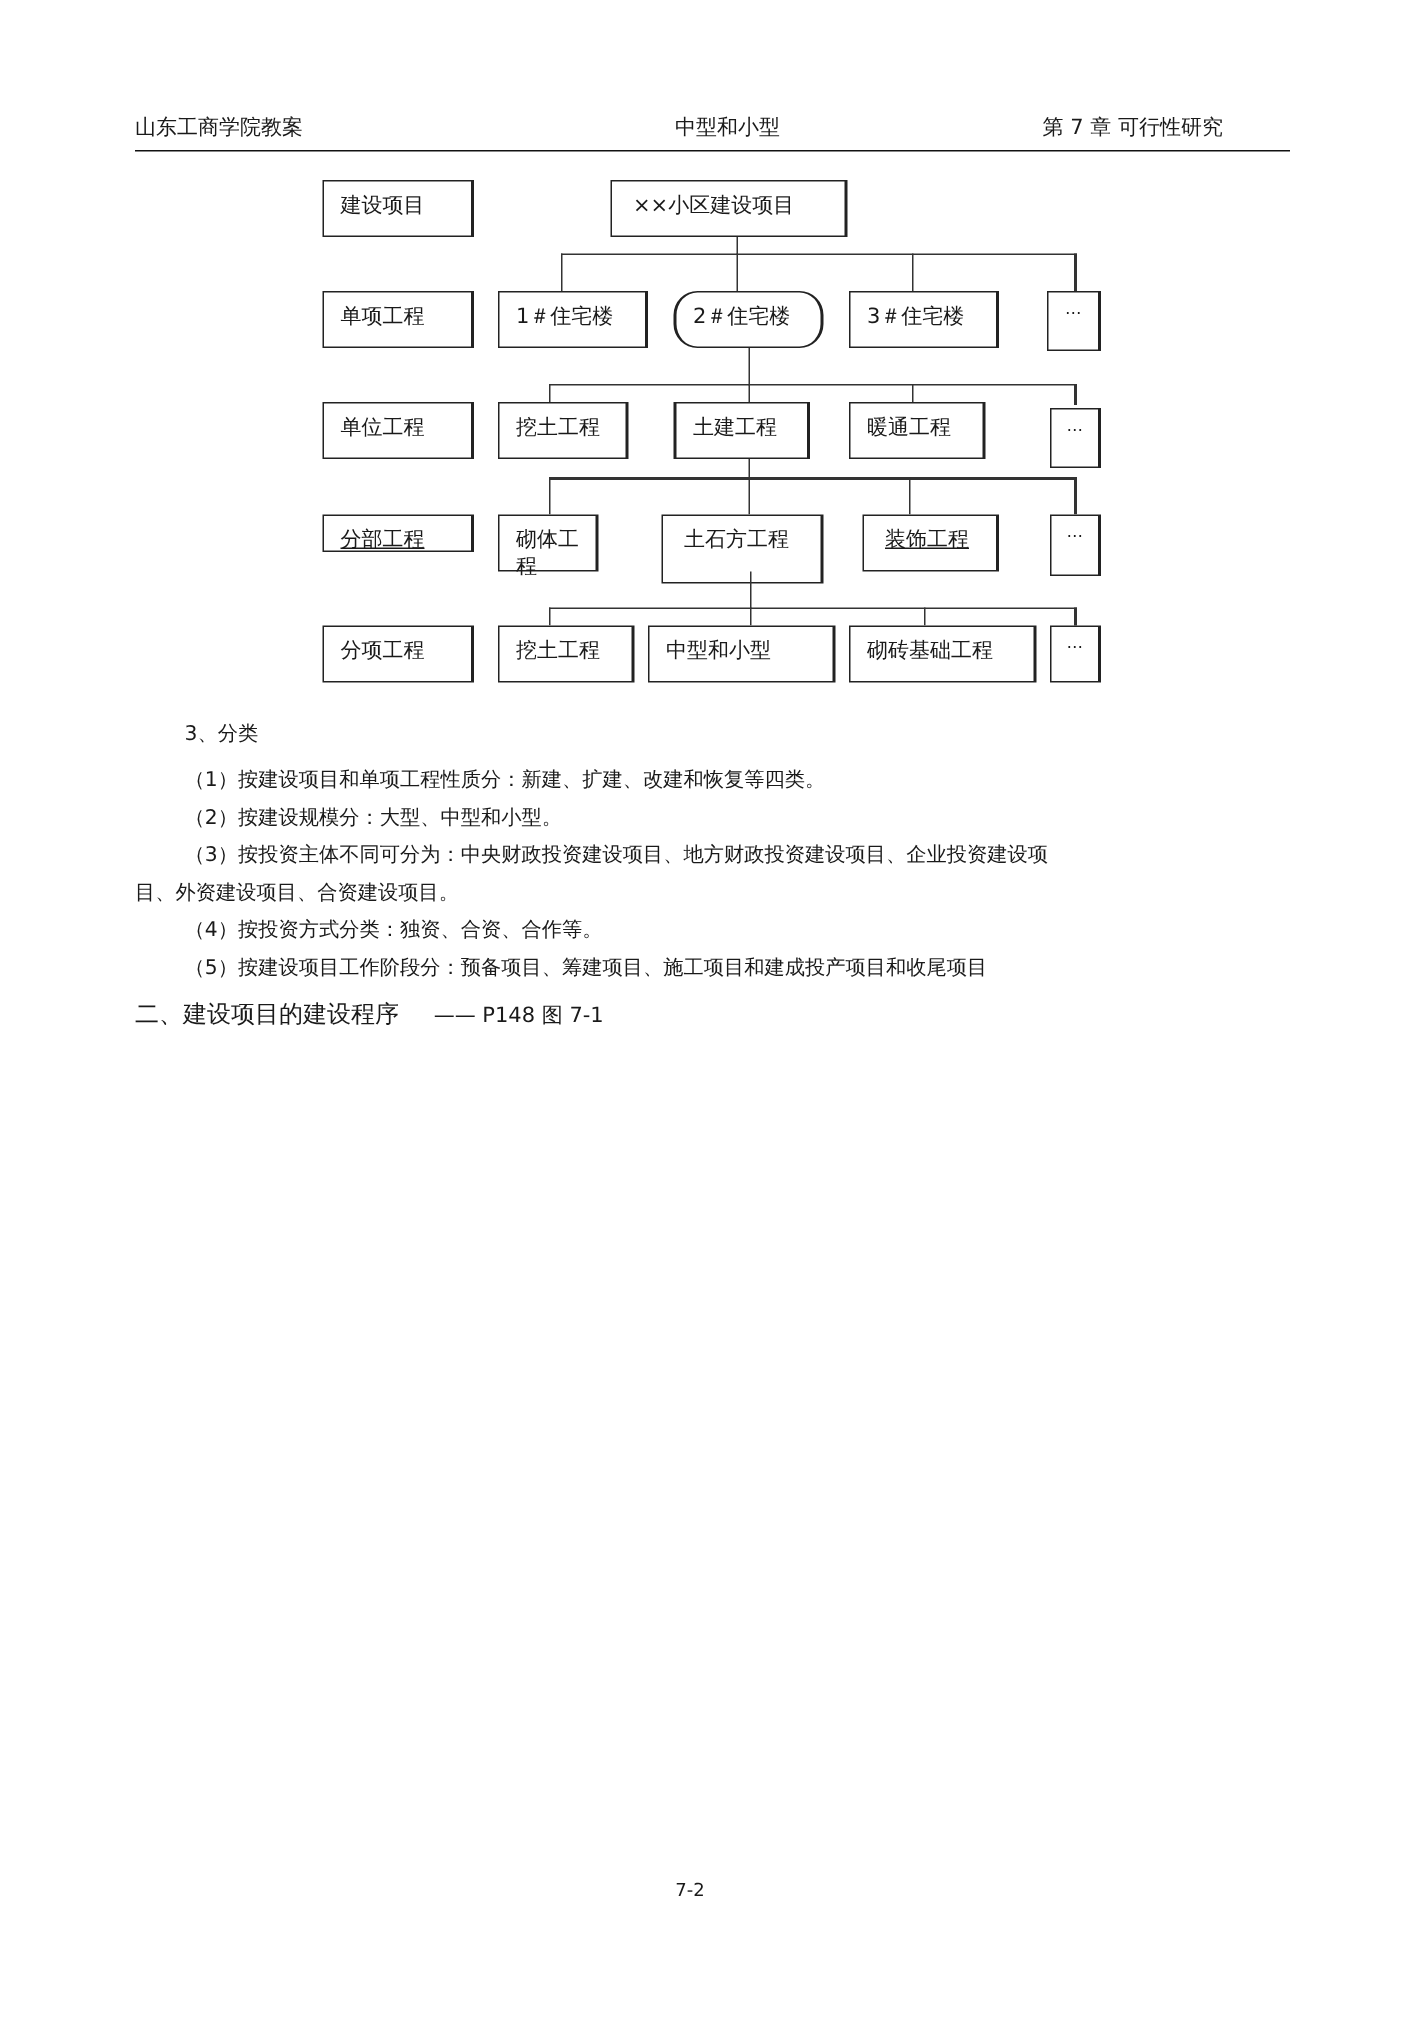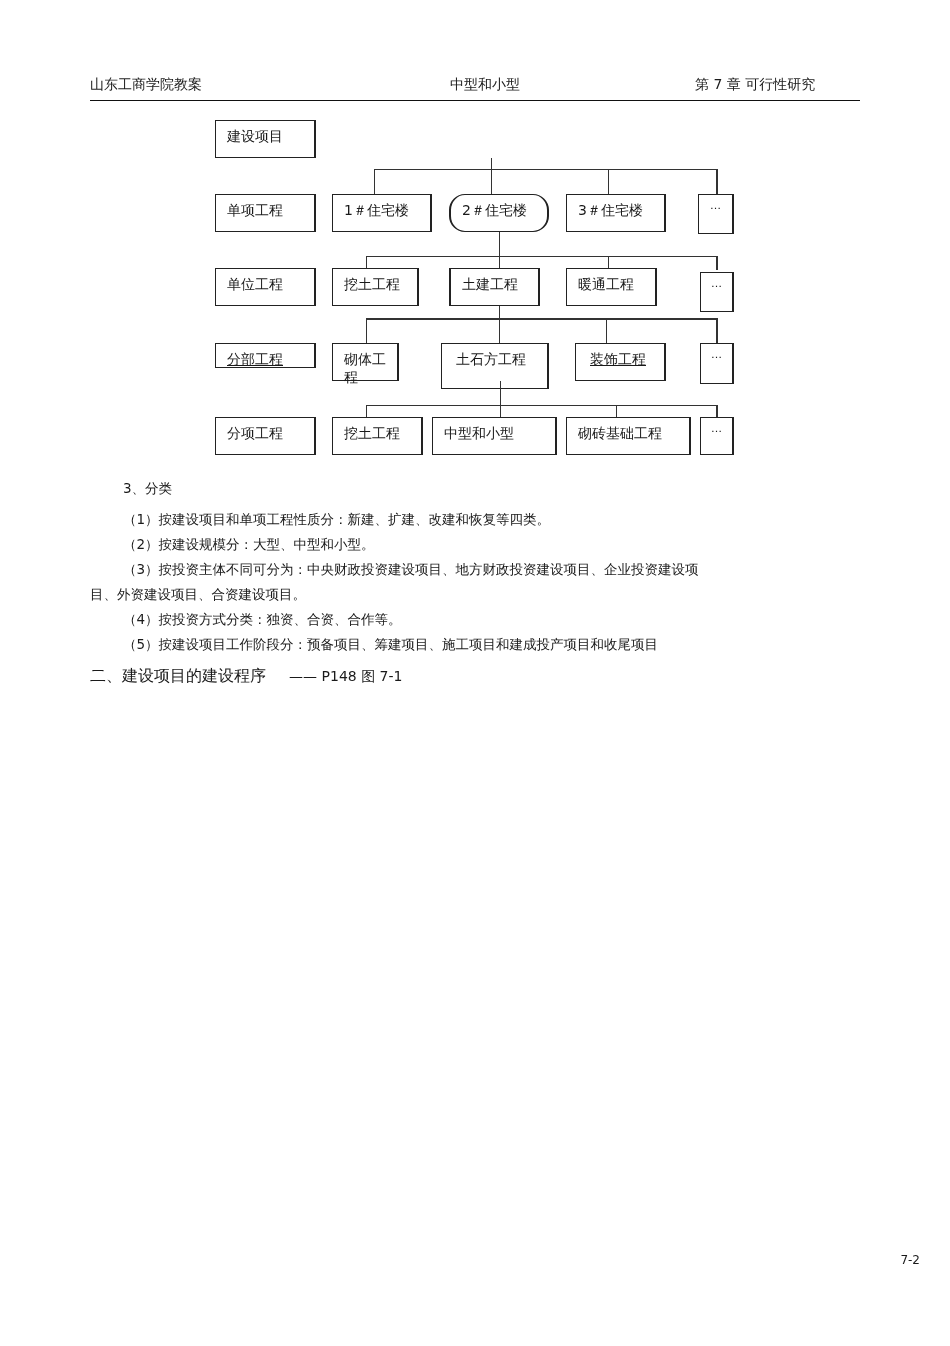--- a/index.html
+++ b/index.html
@@ -14,39 +14,40 @@
 
   .diagram { position: absolute; left: 0; top: 0; width: 950px; height: 470px; }
   .box { position: absolute; box-sizing: border-box; border: 1px solid #222;
          border-right-width: 2px; border-bottom-width: 1px;
          font-size: 14px; padding-left: 11px; padding-top: 7px; background: #fff; }
   .box.dots { padding: 0; text-align: center; font-size: 11px; padding-top: 4px; }
   .line { position: absolute; background: #333; }
 
   .body-text { position: absolute; font-size: 13.5px; white-space: nowrap; }
   .section-title { position: absolute; font-size: 16px; white-space: nowrap; }
-  .page-num { position: absolute; top: 1253px; left: 0; width: 920px; text-align: right; font-size: 12px; }
+  .page-num { position: absolute; top: 1253px; left: 0; width: 920px; text-align: center; font-size: 12px; }
 </style>
 </head>
 <body>
 
 <div class="header">
   <span class="h-left">山东工商学院教案</span>
   <span class="h-center">中型和小型</span>
   <span class="h-right">第 7 章  可行性研究</span>
 </div>
 
 <div class="diagram">
 
   <div class="box" style="left:215px;top:120px;width:101px;height:38px;">建设项目</div>
   <div class="box" style="left:215px;top:194px;width:101px;height:38px;">单项工程</div>
   <div class="box" style="left:215px;top:268px;width:101px;height:38px;">单位工程</div>
   <div class="box" style="left:215px;top:343px;width:101px;height:25px;text-decoration:underline;">分部工程</div>
   <div class="box" style="left:215px;top:417px;width:101px;height:38px;">分项工程</div>
 
+  <div class="box" style="left:407px;top:120px;width:158px;height:38px;padding-left:14px;">××小区建设项目</div>
   <div class="line" style="left:491px;top:158px;width:1px;height:12px;"></div>
   <div class="line" style="left:374px;top:169px;width:344px;height:1px;"></div>
   <div class="line" style="left:374px;top:169px;width:1px;height:25px;"></div>
   <div class="line" style="left:491px;top:169px;width:1px;height:25px;"></div>
   <div class="line" style="left:608px;top:169px;width:1px;height:25px;"></div>
   <div class="line" style="left:716px;top:169px;width:2px;height:25px;"></div>
 
   <div class="box" style="left:332px;top:194px;width:100px;height:38px;">1＃住宅楼</div>
   <div class="box" style="left:449px;top:194px;width:100px;height:38px;border-left-width:2px;border-radius:16px;">2＃住宅楼</div>
   <div class="box" style="left:566px;top:194px;width:100px;height:38px;">3＃住宅楼</div>

